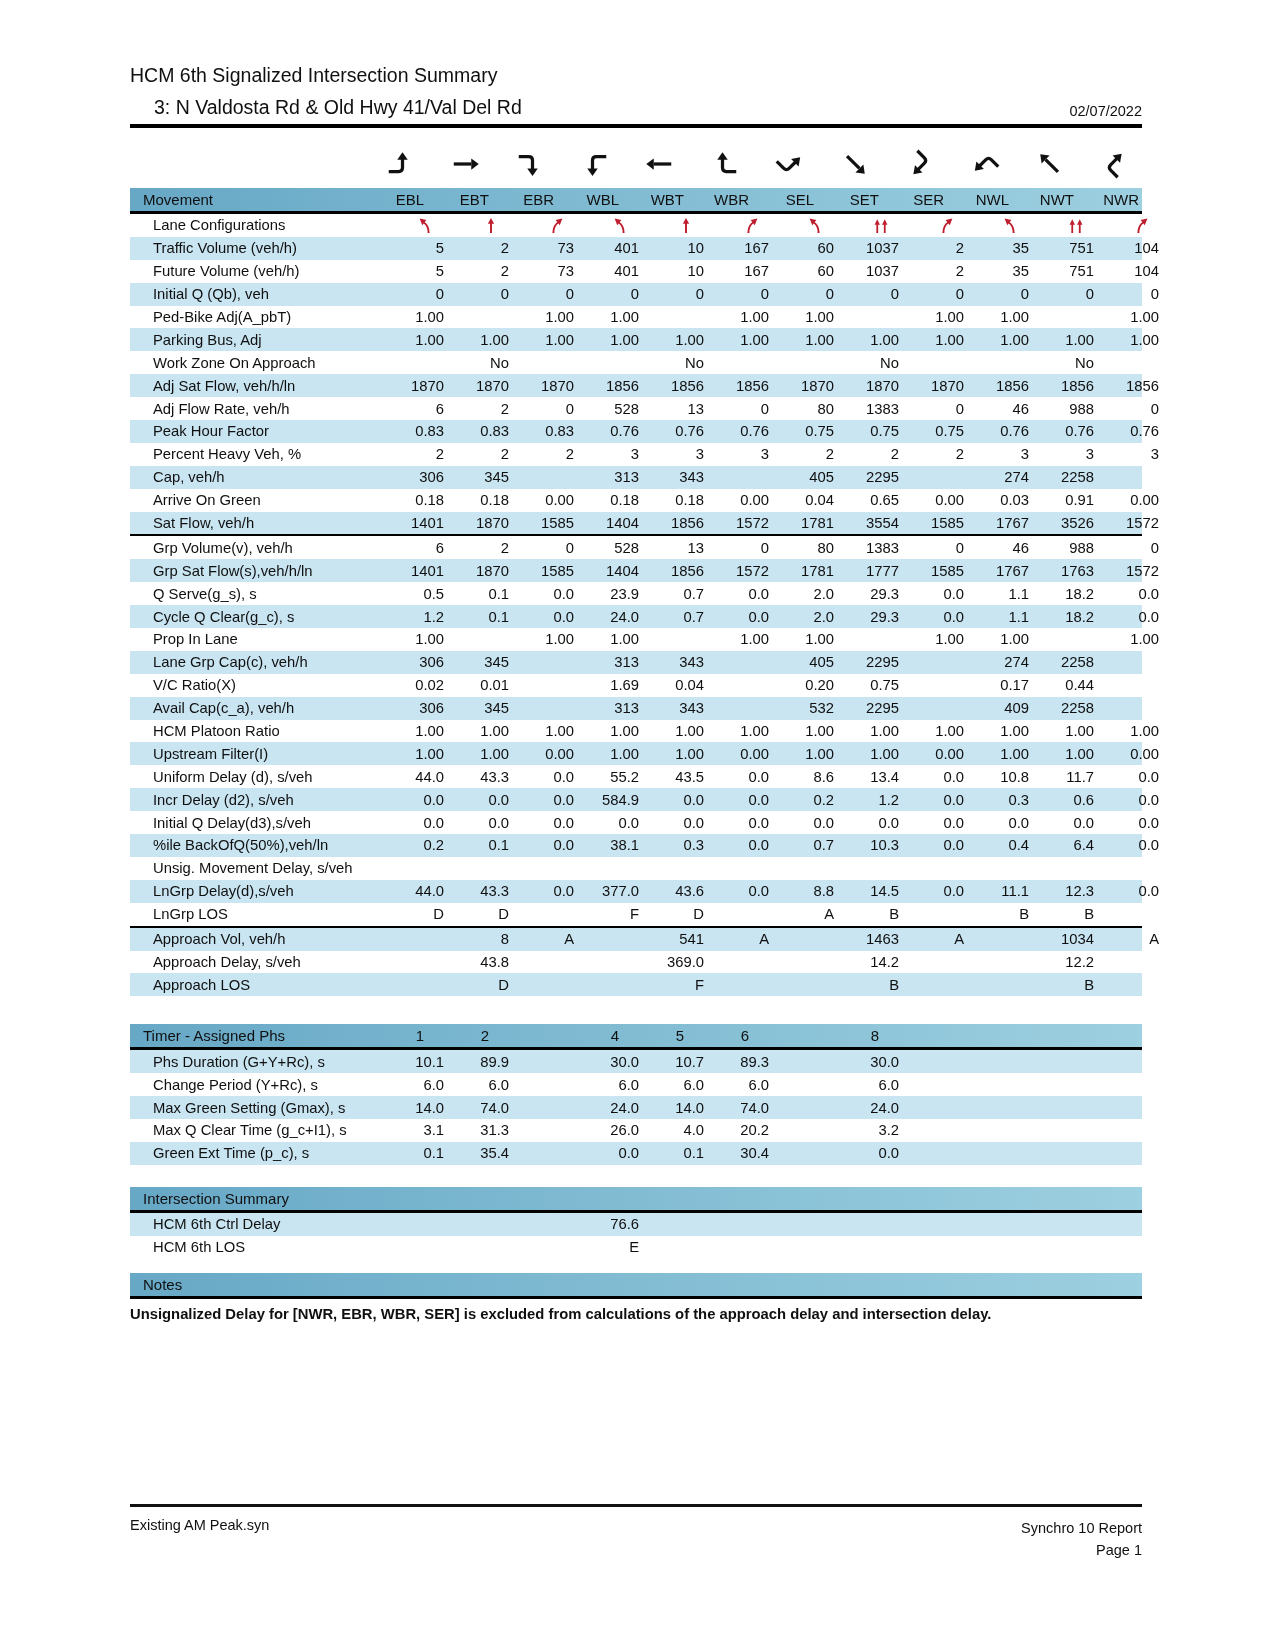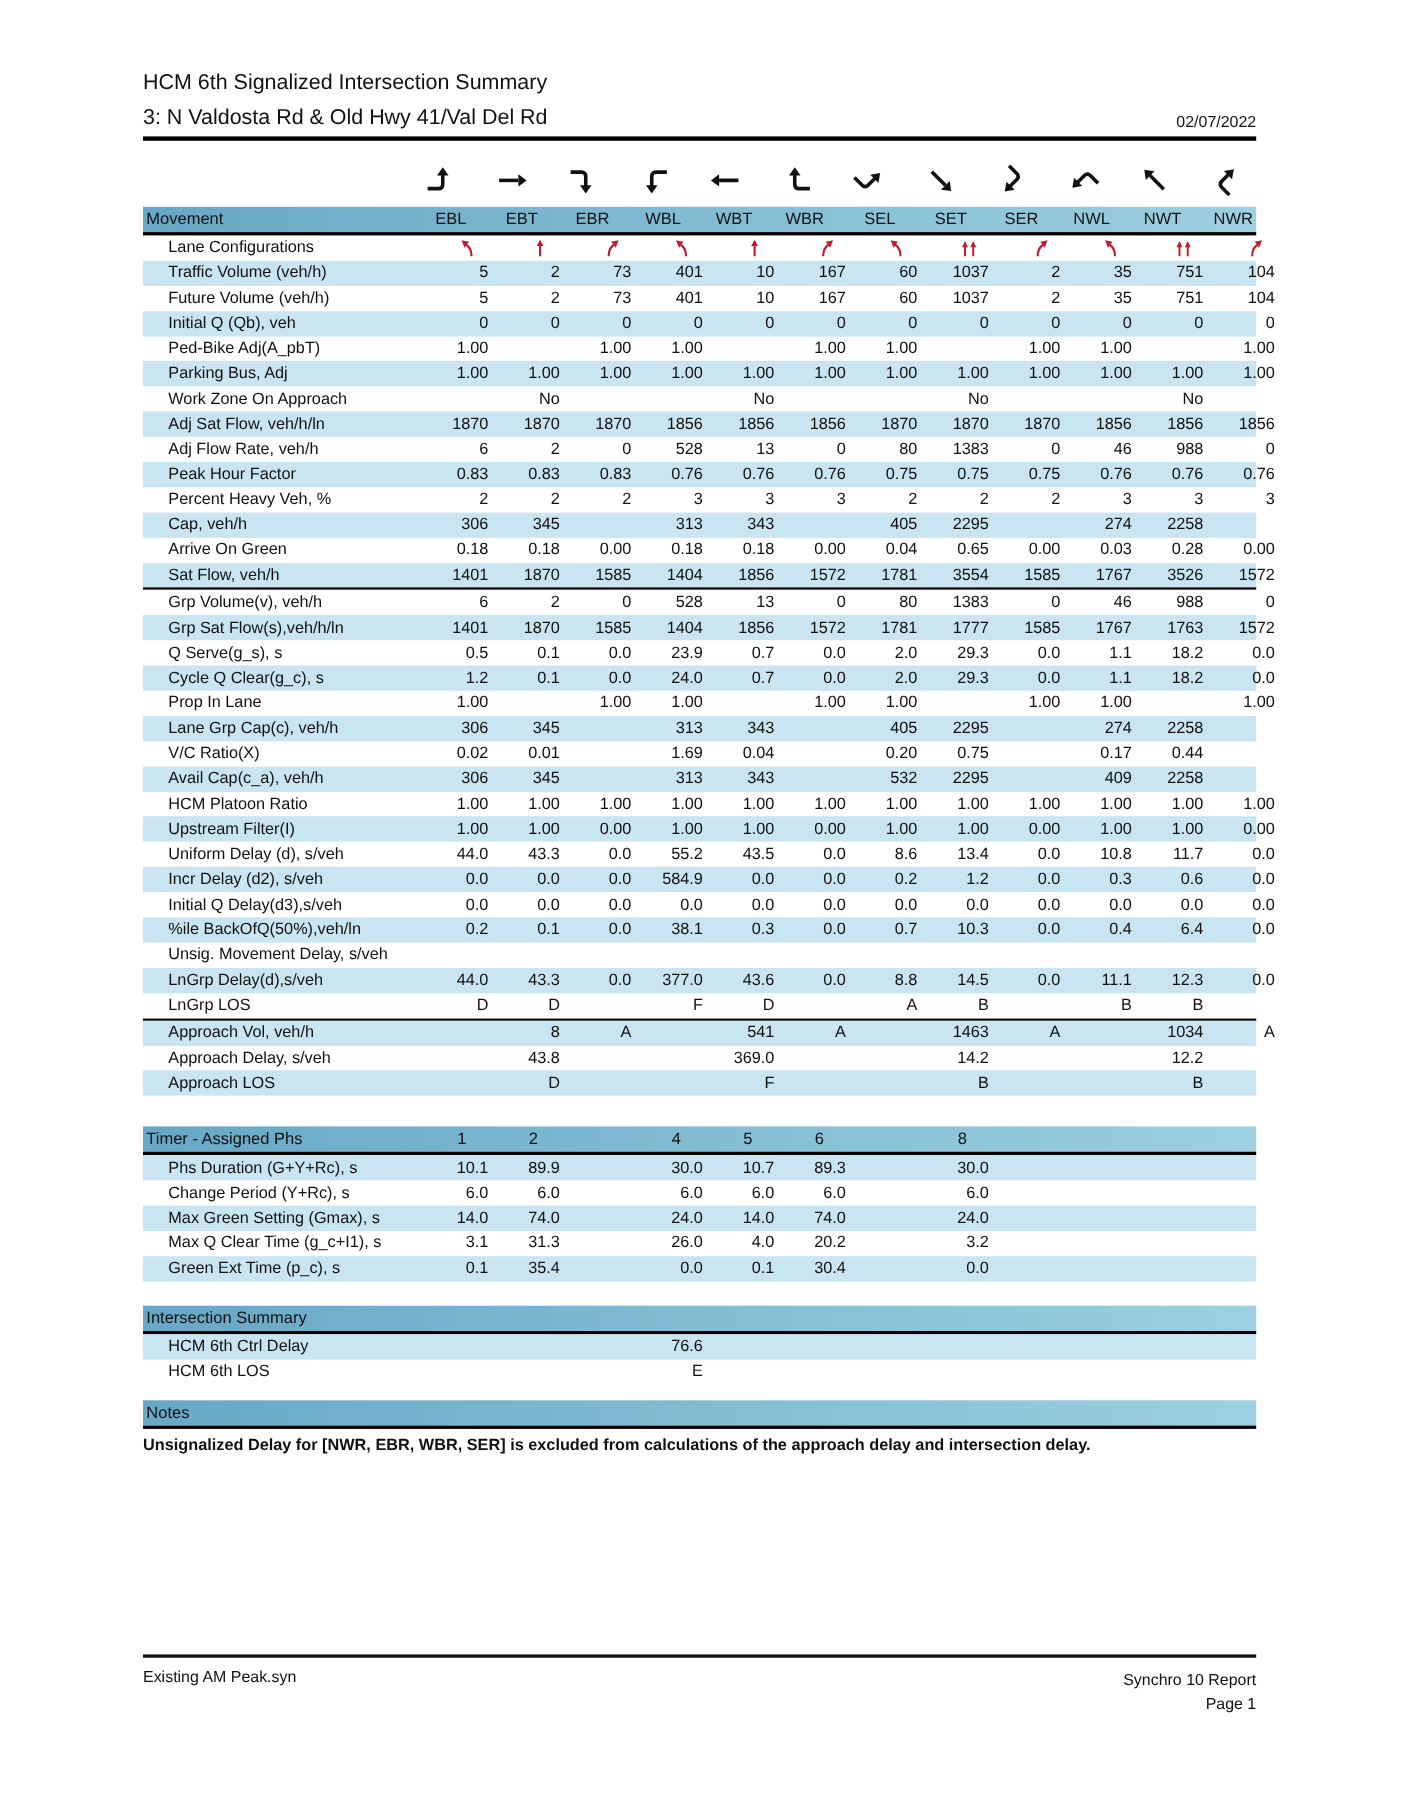--- a/index.html
+++ b/index.html
@@ -1,28 +1,28 @@
 <!DOCTYPE html>
 <html style="--bar-start: #67a8c6; --bar-end: #9dd0e0; --stripe: #c9e5f2;"><head>
 <meta charset="utf-8">
 <style>
   html,body{margin:0;padding:0;background:#ffffff;}
   body{width:1275px;height:1651px;position:relative;font-family:"Liberation Sans",sans-serif;color:#101010;-webkit-font-smoothing:antialiased;}
   .content{position:absolute;left:130px;top:0;width:1012px;}
   .title{margin-top:64px;font-size:19.5px;}
-  .subtitle-row{display:flex;justify-content:space-between;align-items:flex-end;margin-top:9px;}
+  .subtitle-row{display:flex;justify-content:space-between;align-items:flex-end;margin-top:9px;margin-left:24px;}
   .subtitle{font-size:19.5px;}
   .date{font-size:14.5px;}
   .rule{height:4px;background:#000;margin-top:5px;}
   .arrows-row{display:flex;margin-top:12px;height:48px;align-items:center;}
   .lblspacer{width:232px;flex:none;}
   .cell{width:65px;flex:none;text-align:right;box-sizing:border-box;padding-right:3px;white-space:nowrap;}
   .icon-cell{display:flex;justify-content:flex-end;align-items:center;padding-right:12px;}
   .bar{display:flex;align-items:center;height:23px;background:linear-gradient(90deg,var(--bar-start),var(--bar-end));border-bottom:3px solid #000;font-size:15px;}
-  .bar .lbl{width:232px;flex:none;padding-left:3px;box-sizing:border-box;}
+  .bar .lbl{width:232px;flex:none;padding-left:13px;box-sizing:border-box;}
   .row{display:flex;align-items:center;height:22.9px;font-size:14.8px;}
   .row .lbl{width:232px;flex:none;padding-left:3px;box-sizing:border-box;white-space:nowrap;margin-left:20px;}
   .row.shaded{background:var(--stripe);}
   .row.divider-after{border-bottom:2.5px solid #000;}
   .gap-sm{height:28px;}
   .gap-md{height:22px;}
   .gap-xs{height:14px;}
   .note-text{font-size:14.8px;margin-top:7px;font-weight:bold;}
   .footer{position:absolute;left:130px;top:1504px;width:1012px;}
   .footer-rule{height:3px;background:#111;}
@@ -406,21 +406,21 @@
         <div class="cell">0.18</div>
         <div class="cell">0.18</div>
         <div class="cell">0.00</div>
         <div class="cell">0.18</div>
         <div class="cell">0.18</div>
         <div class="cell">0.00</div>
         <div class="cell">0.04</div>
         <div class="cell">0.65</div>
         <div class="cell">0.00</div>
         <div class="cell">0.03</div>
-        <div class="cell">0.28</div>
+        <div class="cell">0.91</div>
         <div class="cell">0.00</div>
       </div>
       <div class="row shaded divider-after">
         <div class="lbl">Sat Flow, veh/h</div>
         <div class="cell">1401</div>
         <div class="cell">1870</div>
         <div class="cell">1585</div>
         <div class="cell">1404</div>
         <div class="cell">1856</div>
         <div class="cell">1572</div>

